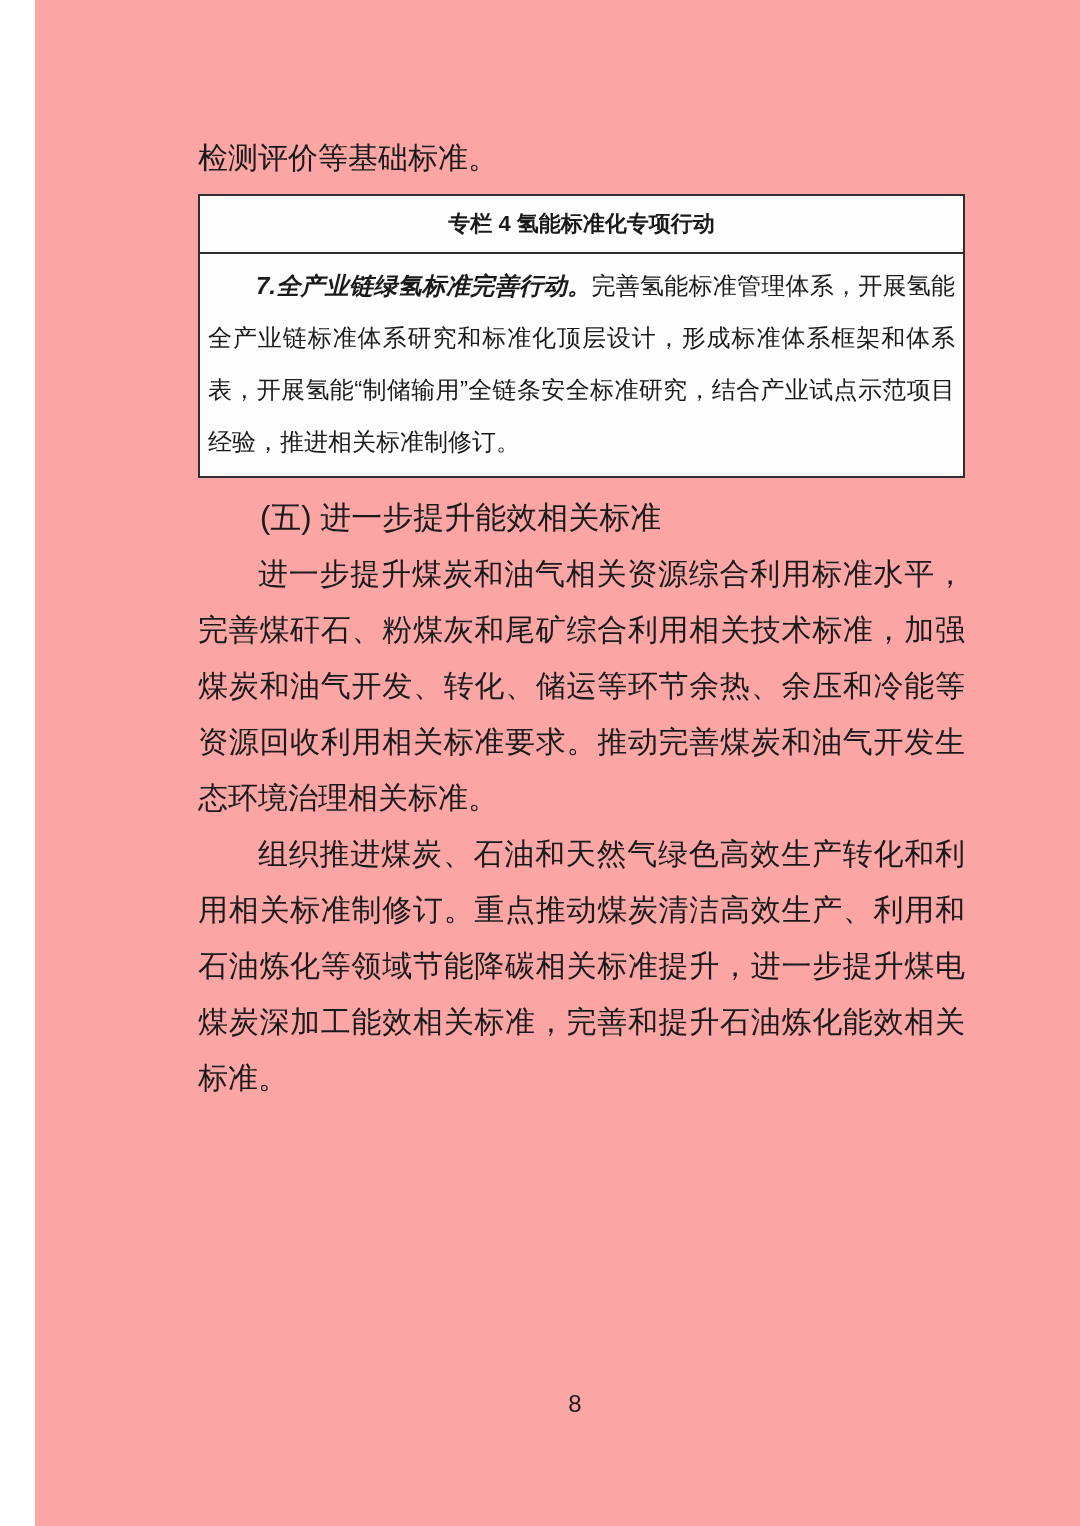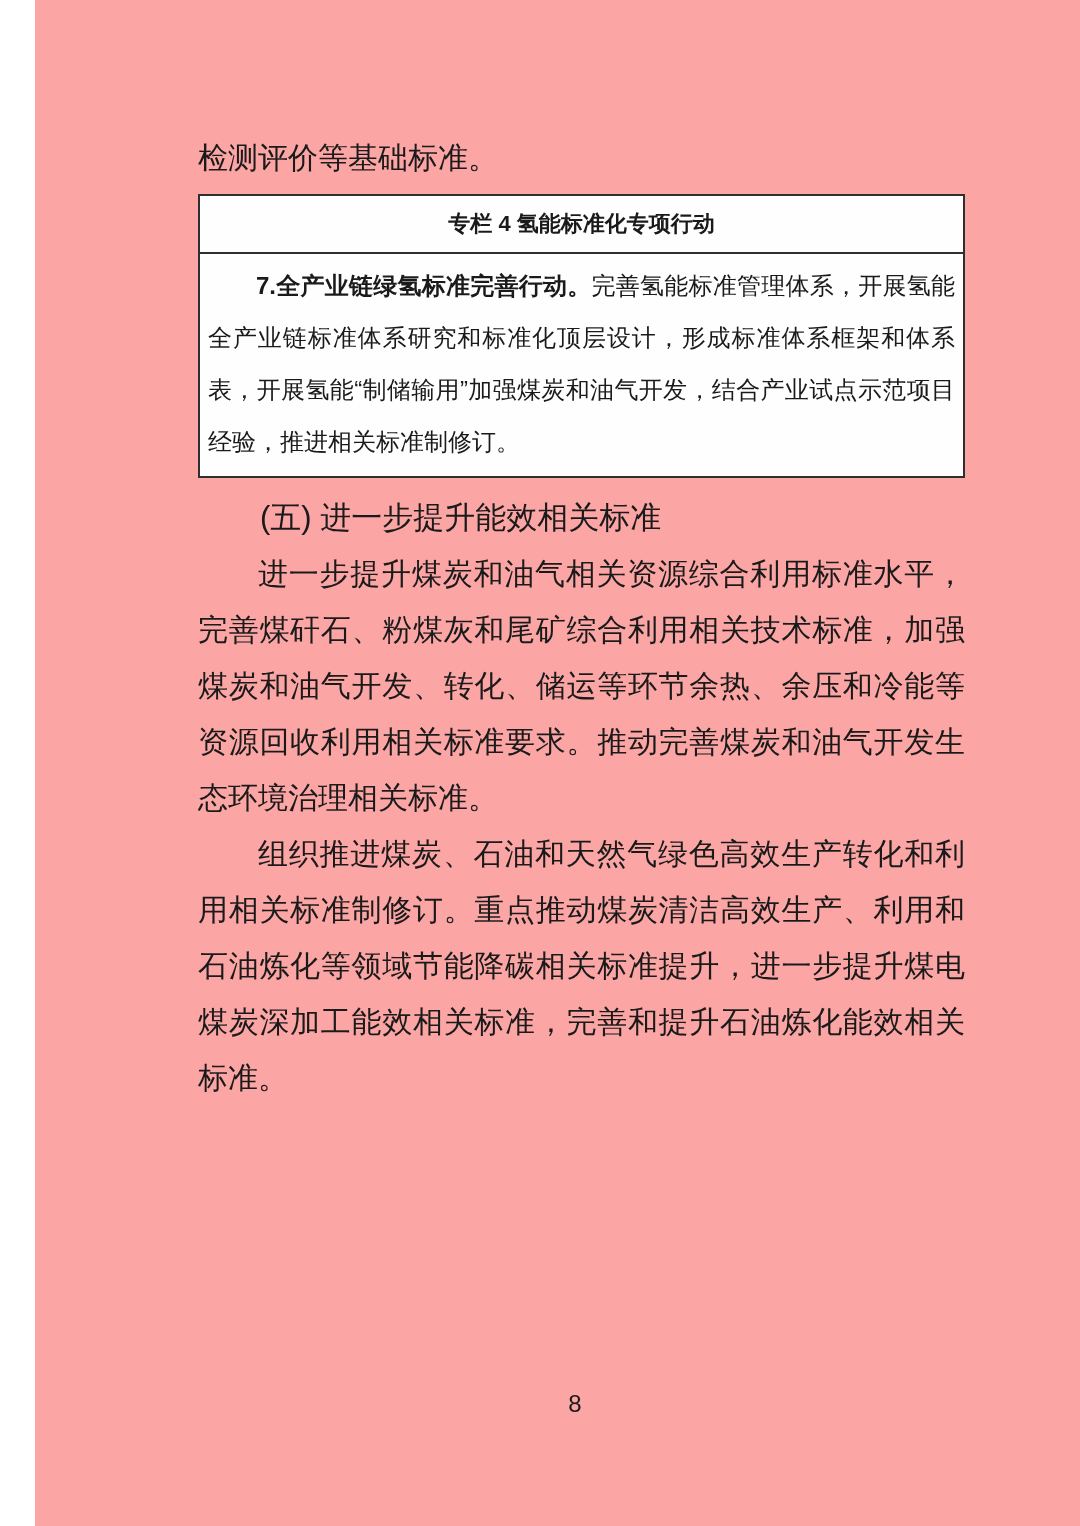--- a/index.html
+++ b/index.html
@@ -50,20 +50,21 @@
   .callout-body {
     font-size: 24px;
     line-height: 52px;
     padding: 6px 8px 8px 8px;
     text-align: justify;
     text-justify: inter-ideograph;
     text-indent: 2em;
   }
   .callout-body .lead {
     font-weight: 700;
+    font-style: italic;
   }
   .section-heading {
     font-size: 31px;
     font-weight: 400;
     line-height: 56px;
     margin: 12px 0 0 0;
     text-indent: 2em;
   }
   .page-number {
     position: absolute;
@@ -78,21 +79,21 @@
 </head>
 <body>
 
 <div class="page">
   <div class="content">
 
     <p class="body-text intro">检测评价等基础标准。</p>
 
     <div class="callout">
       <div class="callout-title">专栏 4 氢能标准化专项行动</div>
-      <div class="callout-body"><span class="lead">7.全产业链绿氢标准完善行动。</span><span>完善氢能标准管理体系，开展氢能全产业链标准体系研究和标准化顶层设计，形成标准体系框架和体系表，开展氢能“制储输用”加强煤炭和油气开发，结合产业试点示范项目经验，推进相关标准制修订。</span></div>
+      <div class="callout-body"><span class="lead">7.全产业链绿氢标准完善行动。</span><span>完善氢能标准管理体系，开展氢能全产业链标准体系研究和标准化顶层设计，形成标准体系框架和体系表，开展氢能“制储输用”全链条安全标准研究，结合产业试点示范项目经验，推进相关标准制修订。</span></div>
     </div>
 
     <h2 class="section-heading">(五) 进一步提升能效相关标准</h2>
 
     <p class="body-text">进一步提升煤炭和油气相关资源综合利用标准水平，完善煤矸石、粉煤灰和尾矿综合利用相关技术标准，加强煤炭和油气开发、转化、储运等环节余热、余压和冷能等资源回收利用相关标准要求。推动完善煤炭和油气开发生态环境治理相关标准。</p>
 
     <p class="body-text">组织推进煤炭、石油和天然气绿色高效生产转化和利用相关标准制修订。重点推动煤炭清洁高效生产、利用和石油炼化等领域节能降碳相关标准提升，进一步提升煤电煤炭深加工能效相关标准，完善和提升石油炼化能效相关标准。</p>
 
 
   </div>

